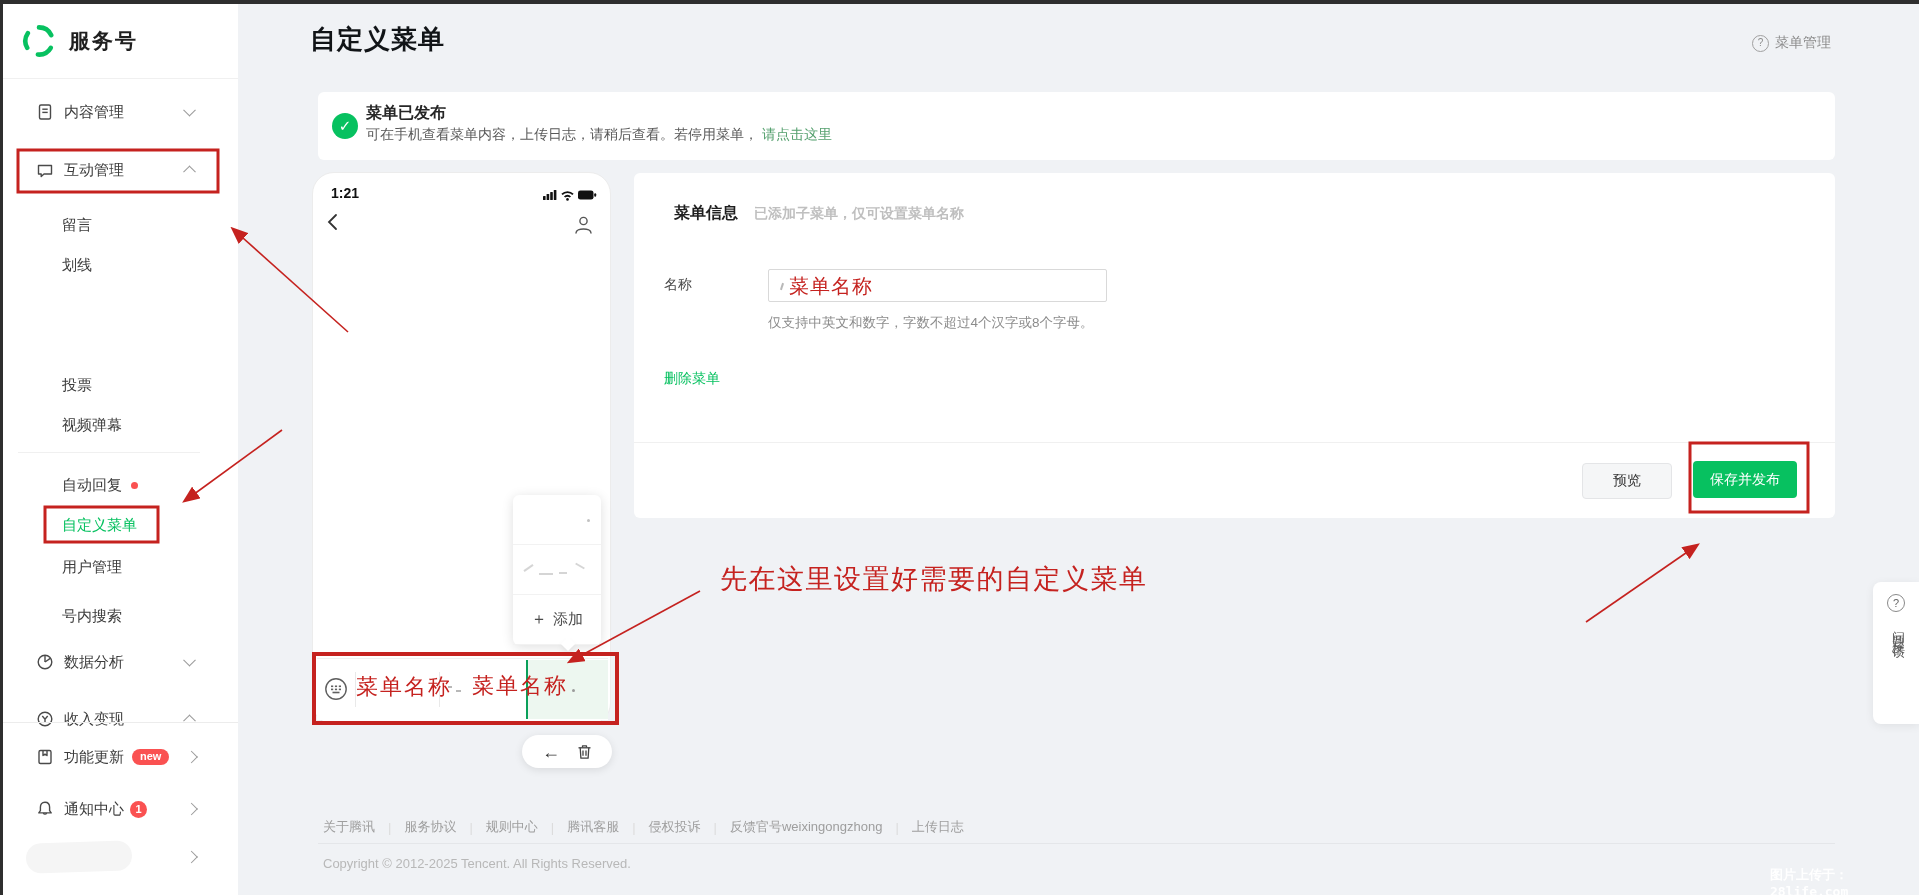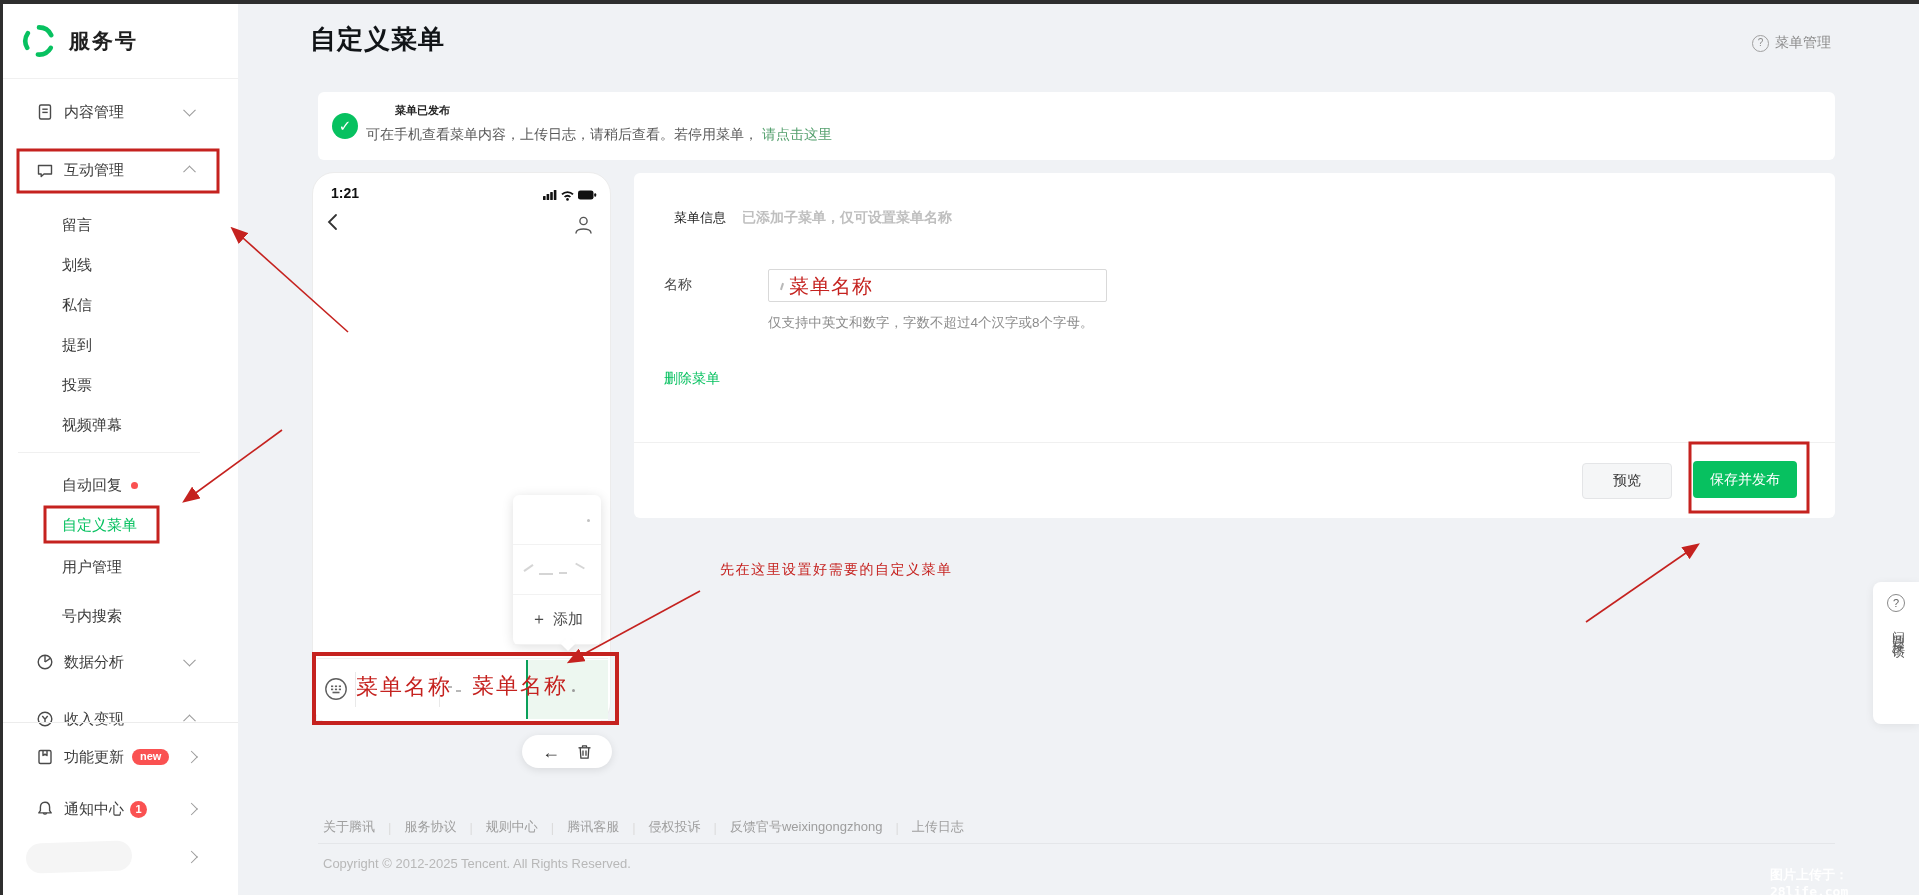--- a/index.html
+++ b/index.html
@@ -41,21 +41,21 @@
   .page-title{left:310px;top:22px;font-size:26px;font-weight:600;color:#111417;letter-spacing:1px;}
   .help-link{left:1752px;top:34px;display:flex;align-items:center;gap:6px;font-size:14px;color:#8c8c8c;cursor:pointer;}
   .qcircle{width:15px;height:15px;border:1.3px solid #a0a0a0;border-radius:50%;display:inline-flex;
            align-items:center;justify-content:center;font-size:10px;color:#8c8c8c;line-height:1;}
 
   
   .banner{left:318px;top:92px;width:1517px;height:68px;background:#fff;border-radius:6px;}
   .check-circle{position:absolute;left:14px;top:21px;width:26px;height:26px;border-radius:50%;
                 background:#07c160;color:#fff;display:flex;align-items:center;justify-content:center;
                 font-size:15px;font-weight:700;}
-  .banner-title{position:absolute;left:48px;top:11px;font-size:11px;font-weight:700;color:#262626;margin-left:29px;}
+  .banner-title{position:absolute;left:48px;top:11px;font-size:16px;font-weight:700;color:#262626;}
   .banner-desc{position:absolute;left:48px;top:34px;font-size:14px;color:#595959;}
   .banner-link{color:#55a06e;cursor:pointer;margin-left:4px;}
 
   
   .phone{left:312px;top:172px;width:299px;height:553px;background:#fff;border-radius:22px;
          border:1px solid #ececec;box-sizing:border-box;z-index:20;}
   .ph-time{position:absolute;left:18px;top:12px;font-size:14px;font-weight:700;color:#111;}
   .ph-status{position:absolute;right:13px;top:15px;}
   .ph-back{position:absolute;left:14px;top:40px;cursor:pointer;}
   .ph-person{position:absolute;right:16px;top:42px;cursor:pointer;}
@@ -77,40 +77,40 @@
   .kbicon{position:absolute;left:6px;top:17px;cursor:pointer;}
 
   
   .pill{left:522px;top:735px;width:90px;height:33px;background:#fff;border-radius:17px;
         box-shadow:0 2px 8px rgba(0,0,0,.10);display:flex;align-items:center;justify-content:center;gap:17px;z-index:20;}
   .pill-back{font-size:18px;color:#333;line-height:1;cursor:pointer;}
 
   
   .formcard{left:634px;top:173px;width:1201px;height:345px;background:#fff;border-radius:6px;z-index:15;}
   .fc-title-row{position:absolute;left:40px;top:30px;display:flex;align-items:baseline;gap:16px;}
-  .fc-title{font-size:13px;font-weight:400;color:#1f1f1f;margin-top:6px;}
+  .fc-title{font-size:16px;font-weight:700;color:#1f1f1f;}
   .fc-note{font-size:14px;color:#bfbfbf;font-weight:bold;}
   .fc-name-label{position:absolute;left:30px;top:103px;font-size:14px;color:#4a4a4a;}
   .fc-input{position:absolute;left:134px;top:96px;width:339px;height:33px;border:1px solid #d9d9d9;
             border-radius:2px;background:#fff;box-sizing:border-box;cursor:text;}
   .fc-input-val{position:absolute;left:20px;top:3px;font-family:"Liberation Serif","DejaVu Serif",serif;
                 font-size:20px;color:#c5221f;letter-spacing:1px;}
   .fc-helper{position:absolute;left:134px;top:141px;font-size:13.5px;color:#8c8c8c;}
   .fc-delete{position:absolute;left:30px;top:197px;font-size:14px;color:#07c160;cursor:pointer;}
   .fc-div{position:absolute;left:0;top:269px;width:100%;height:1px;background:#f0f0f0;}
   .btn-preview{position:absolute;left:948px;top:290px;width:88px;height:34px;background:#f5f6f7;
                border:1px solid #e4e5e7;border-radius:4px;font-size:14px;color:#333;
                display:flex;align-items:center;justify-content:center;cursor:pointer;}
   .btn-save{position:absolute;left:1059px;top:288px;width:104px;height:37px;background:#07c160;
             border-radius:4px;font-size:14px;color:#fff;display:flex;align-items:center;justify-content:center;cursor:pointer;}
 
   
   .annot-layer{left:0;top:0;width:1919px;height:895px;z-index:150;pointer-events:none;}
   .annot-tip{left:720px;top:561px;font-family:"Liberation Serif","DejaVu Serif",serif;
-             font-size:14px;color:#c5221f;letter-spacing:1.5px;z-index:160;}
+             font-size:27px;color:#c5221f;letter-spacing:1.5px;z-index:160;}
   .annot-mlabel{font-family:"Liberation Serif","DejaVu Serif",serif;font-size:22px;color:#c5221f;
                 letter-spacing:2px;z-index:160;}
   .mb-marks{left:448px;top:686px;width:16px;height:6px;z-index:160;}
   .mb-marks i,.in-tick{position:absolute;background:#9a9a9a;opacity:.7;}
 
   
   .footer-links{left:323px;top:818px;display:flex;align-items:center;font-size:13px;color:#9e9e9e;z-index:5;}
   .footer-links .flink{cursor:pointer;}
   .fsep::before{content:"|";color:#dcdcdc;margin:0 13px;}
   .footer-div{left:318px;top:843px;width:1517px;height:1px;background:#e4e6e9;}
@@ -171,26 +171,20 @@
           <g stroke="#4a4a4a" stroke-width="1.4" fill="none" stroke-linejoin="round">
       <path d="M2.5 4.5 h13 v8.5 h-7.5 l-2.8 2.6 v-2.6 h-2.7 z"></path>
           </g>
         </svg>
     </span>
     <span>互动管理</span>
     <i class="chev chev-u"></i>
   </div>
   <div class="srow ssub" style="top:248px;">
       <span>划线</span>
-    </div>
-  <div class="srow ssub" style="top:288px;">
-      <span>私信</span>
-    </div>
-  <div class="srow ssub" style="top:328px;">
-      <span>提到</span>
     </div>
   <div class="srow ssub" style="top:368px;">
       <span>投票</span>
     </div>
   <div class="srow ssub" style="top:408px;">
       <span>视频弹幕</span>
     </div>
 
   <div class="sdiv" style="left:18px;top:452px;width:182px;"></div>
 

